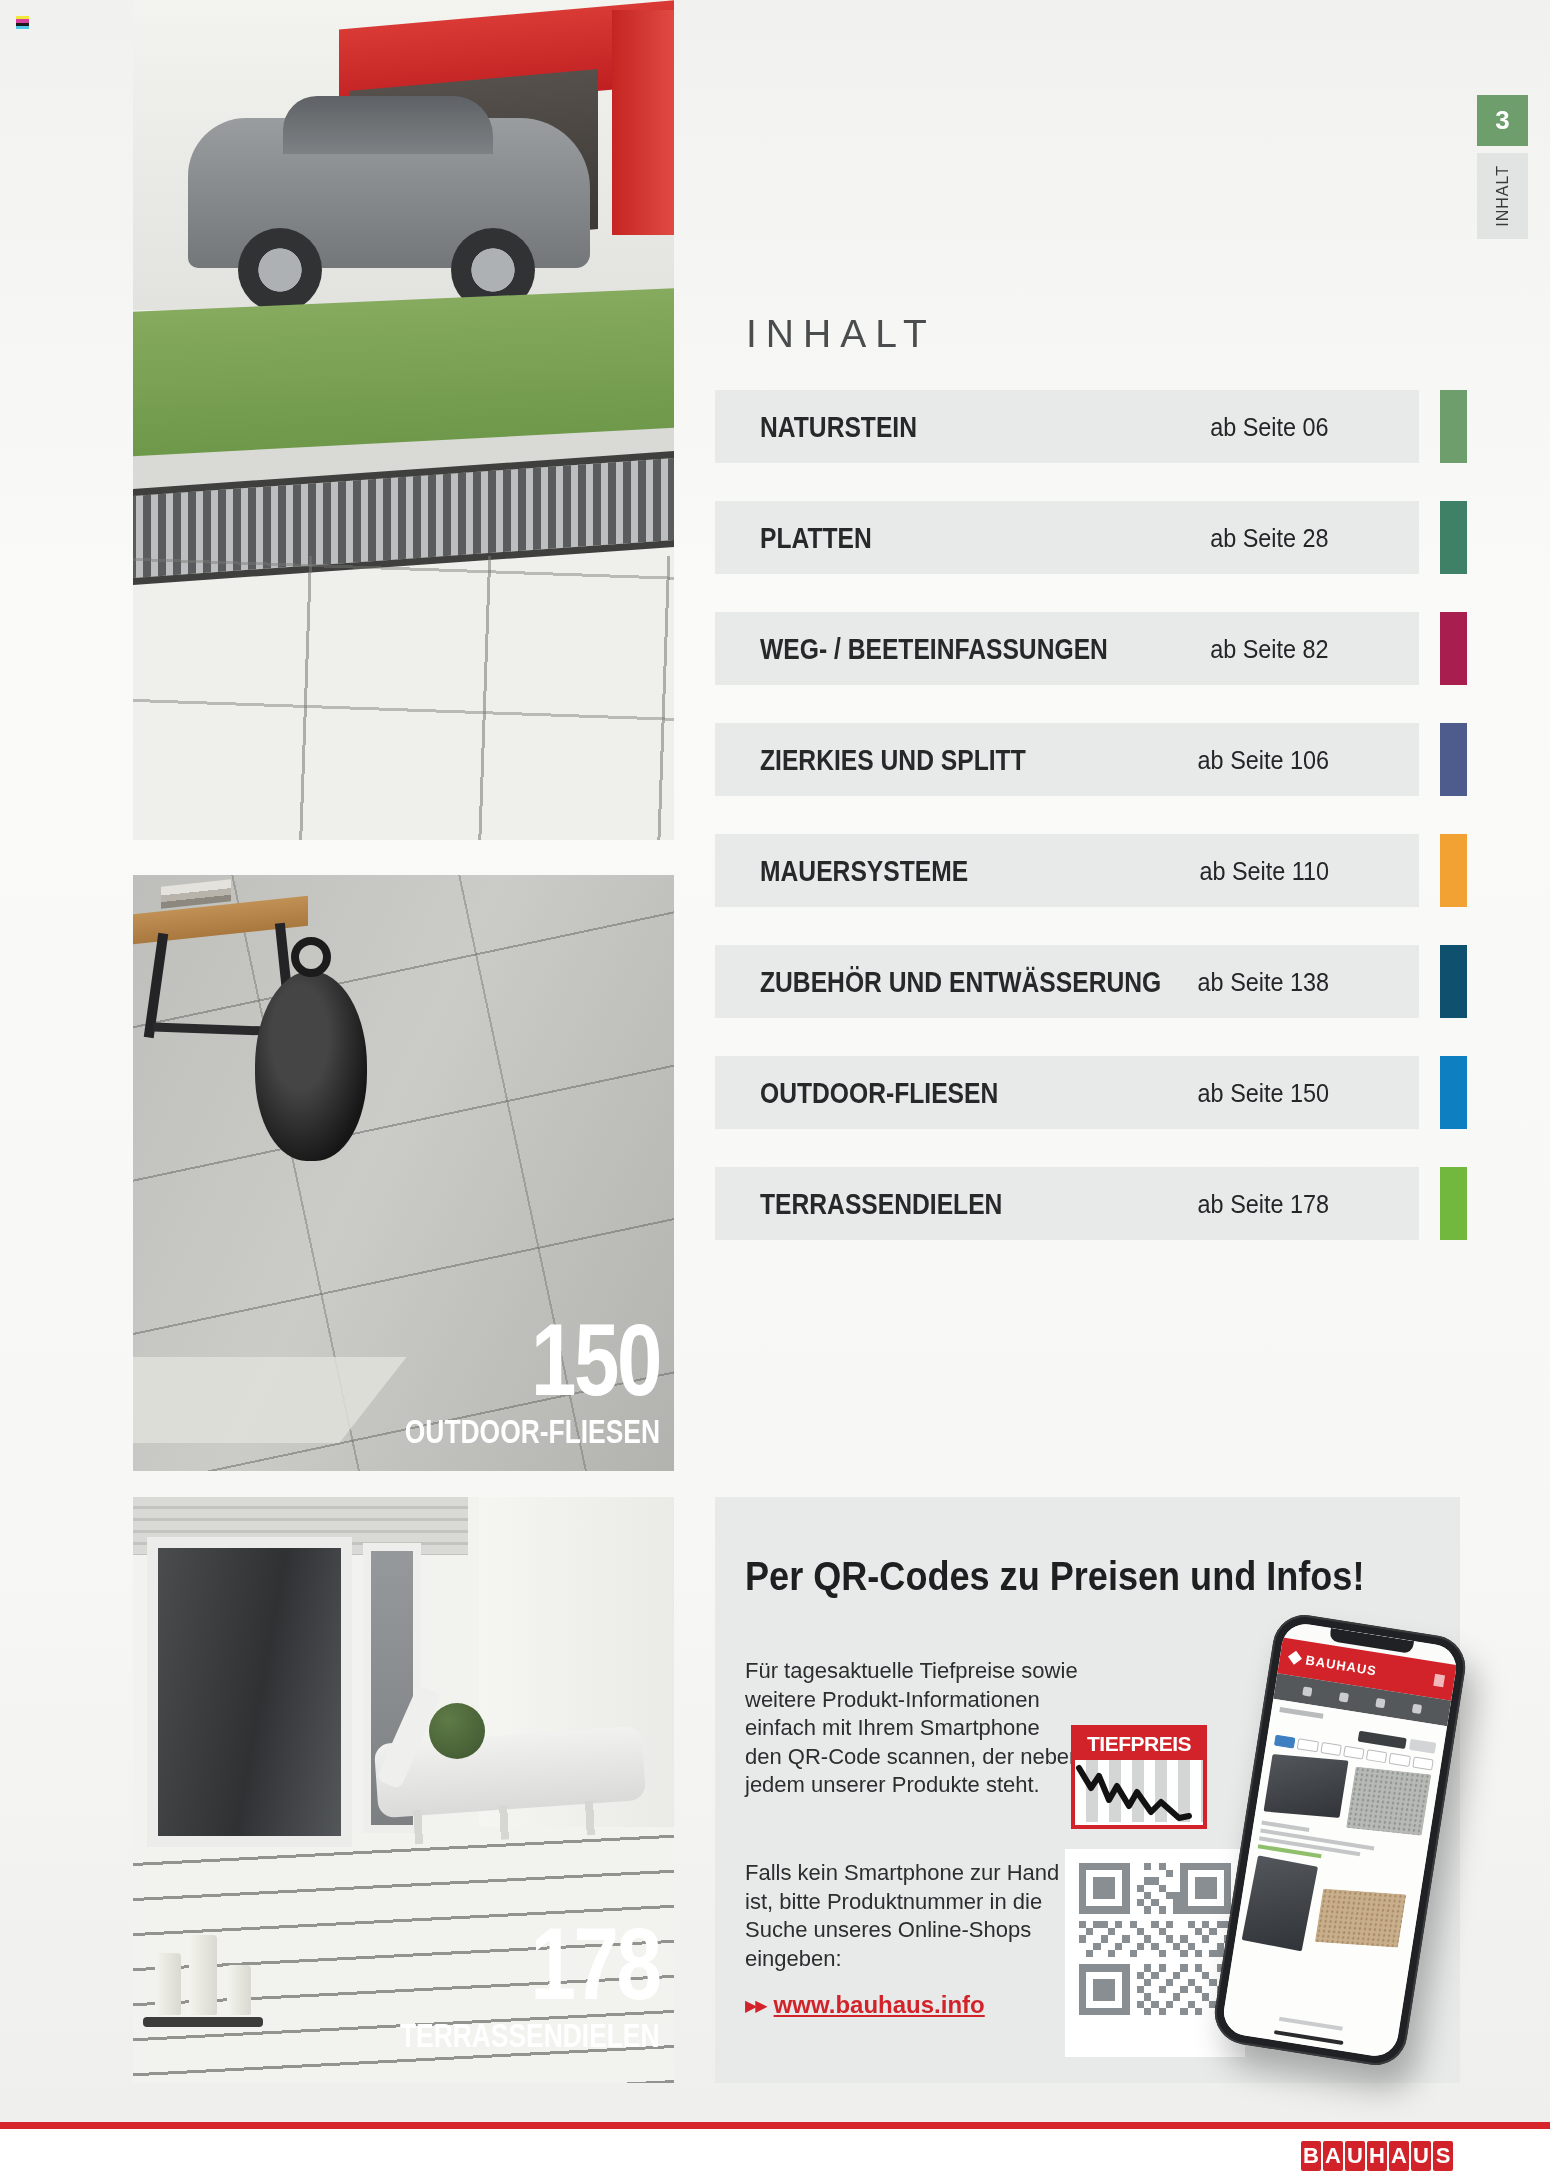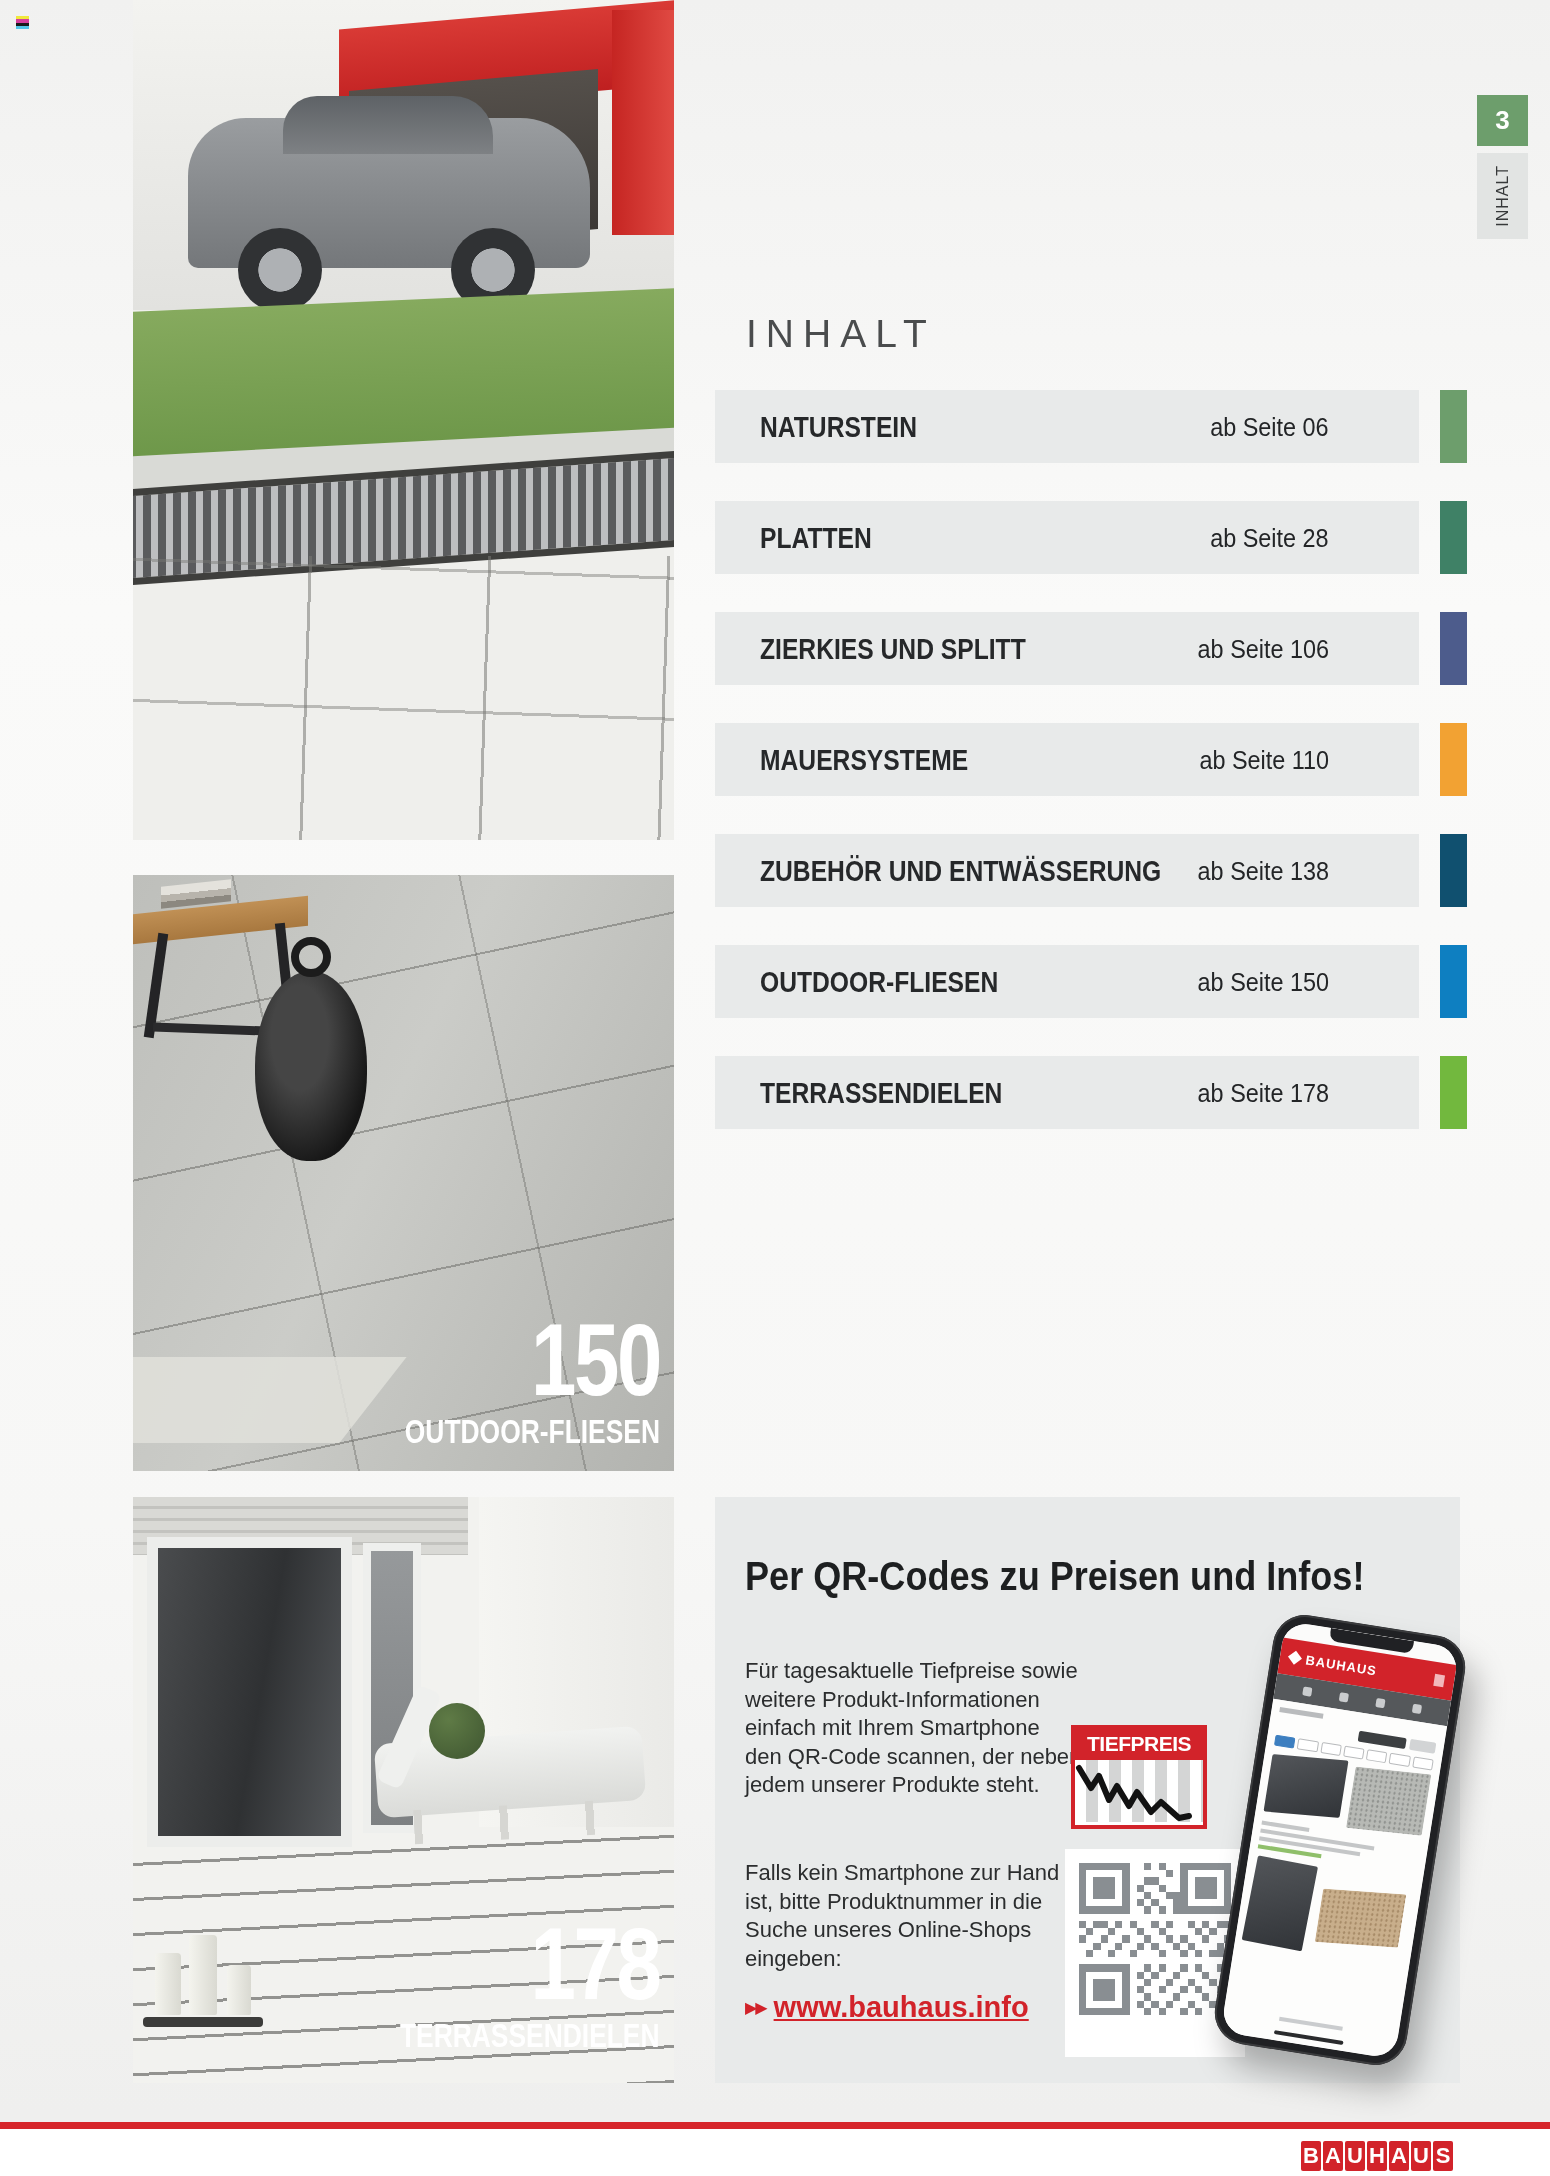--- a/index.html
+++ b/index.html
@@ -112,21 +112,21 @@
   .side-tab span { writing-mode:vertical-rl; transform:rotate(180deg); font-size:16px; color:#37393a; letter-spacing:1px; }
 
   
   .promo { position:absolute; left:715px; top:1497px; width:745px; height:586px; background:#e8eaea; }
   .promo-title { position:absolute; left:30px; top:56px; font-size:41px; font-weight:700; color:#1d1f20;
     white-space:nowrap; transform:scaleX(.88); transform-origin:left center; }
   .promo-p { position:absolute; left:30px; width:350px; font-size:22px; line-height:28.5px; color:#2b2d2e; white-space:pre-line; }
   #promo-p1 { top:160px; } #promo-p2 { top:362px; }
   .promo-link { position:absolute; left:30px; top:494px; display:flex; align-items:center; gap:8px; }
   .promo-link .arrows { color:#d2232a; font-size:16px; letter-spacing:-2px; }
-  .promo-link a { color:#d2232a; font-size:29px; font-weight:700; text-decoration:underline; }
+  .promo-link a { color:#d2232a; font-size:24px; font-weight:700; text-decoration:underline; }
 
   .tiefpreis { position:absolute; left:356px; top:228px; width:136px; height:104px; background:#fff;
     border:4px solid #d2232a; }
   .tp-top { background:#d2232a; color:#fff; text-align:center; font-weight:700; font-size:21px;
     padding:3px 0 4px; transform-origin:center; letter-spacing:-.5px; }
   .tp-chart { position:relative; height:62px; background:repeating-linear-gradient(90deg,#ffffff 0 11px,#d4d5d5 11px 23px); }
   .tp-chart svg { position:absolute; inset:0; }
 
   .qr-card { position:absolute; left:350px; top:352px; width:180px; height:208px; background:#ffffff; }
   .qr-card svg { position:absolute; left:14px; top:14px; }
@@ -247,20 +247,25 @@
   <div class="toc-list">
     <div class="toc-row">
       <span class="toc-label">NATURSTEIN</span>
       <span class="toc-page">ab Seite 06</span>
       <span class="toc-tab" style="background: rgb(109, 158, 108);"></span>
     </div>
     <div class="toc-row">
       <span class="toc-label">PLATTEN</span>
       <span class="toc-page">ab Seite 28</span>
       <span class="toc-tab" style="background: rgb(63, 129, 102);"></span>
+    </div>
+    <div class="toc-row">
+      <span class="toc-label">WEG- / BEETEINFASSUNGEN</span>
+      <span class="toc-page">ab Seite 82</span>
+      <span class="toc-tab" style="background: rgb(168, 30, 78);"></span>
     </div>
     <div class="toc-row">
       <span class="toc-label">ZIERKIES UND SPLITT</span>
       <span class="toc-page">ab Seite 106</span>
       <span class="toc-tab" style="background: rgb(77, 92, 140);"></span>
     </div>
     <div class="toc-row">
       <span class="toc-label">MAUERSYSTEME</span>
       <span class="toc-page">ab Seite 110</span>
       <span class="toc-tab" style="background: rgb(242, 162, 51);"></span>

